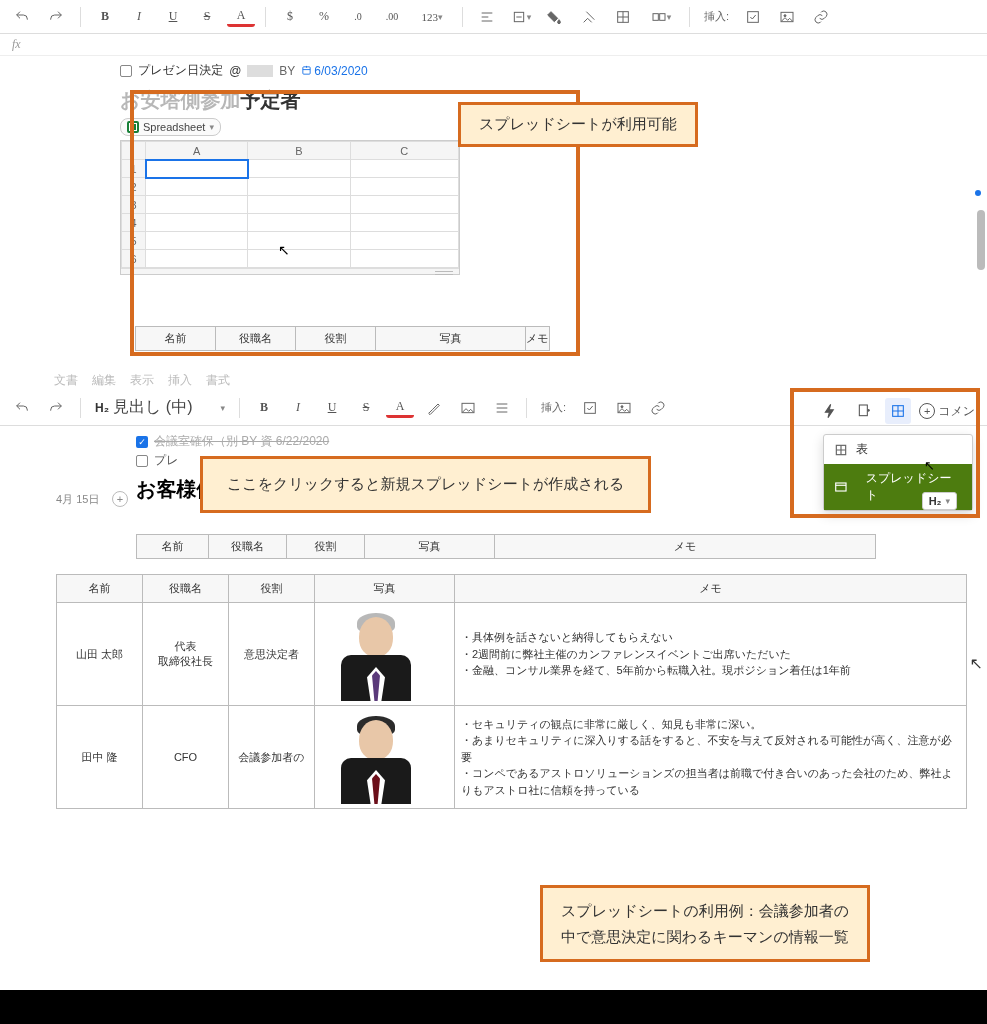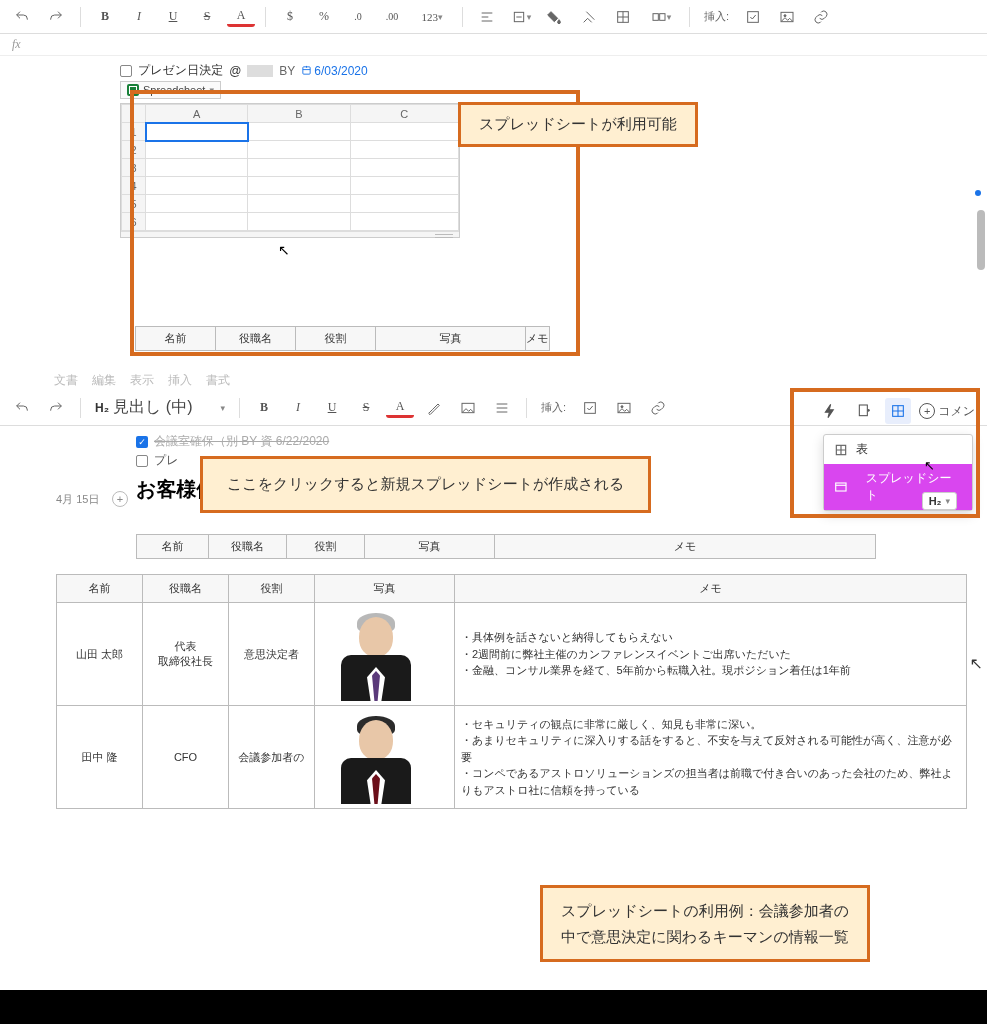--- a/index.html
+++ b/index.html
@@ -20,21 +20,21 @@
 
   
   .doc-area1 { padding: 4px 120px 0 120px; position:relative; }
   .task-line { display:flex; align-items:center; gap:6px; font-size:12px; color:#333; padding:2px 0; }
   .chk { width:12px; height:12px; border:1px solid #888; border-radius:2px; display:inline-block; }
   .by-tag { color:#666; }
   .date-tag { color:#1a73e8; display:flex; align-items:center; gap:2px; }
   .heading { font-weight:700; font-size:20px; margin:6px 0 4px; }
 
   
-  .ss-chip { display:inline-flex; align-items:center; gap:4px; border:1px solid #ccc; border-radius:0; padding:2px 6px; font-size:11px; color:#444; background:#fafafa; }
+  .ss-chip { display:inline-flex; align-items:center; gap:4px; border:1px solid #ccc; border-radius:8px; padding:2px 6px; font-size:11px; color:#444; background:#fafafa; }
   .ss-chip .ssicon { width:12px; height:12px; background:#188038; border-radius:2px; position:relative; }
   .ss-chip .ssicon::after{ content:""; position:absolute; inset:2px; border:1px solid #fff; }
   .chev { font-size:9px; color:#888; }
 
   
   .mini-ss { margin-top:4px; border:1px solid #ccc; width:340px; }
   .mini-ss table { border-collapse:collapse; width:100%; }
   .mini-ss th, .mini-ss td { border:1px solid #ddd; font-size:11px; text-align:center; color:#666; }
   .mini-ss th { background:#f5f5f5; height:18px; font-weight:normal; }
   .mini-ss td { height:18px; }
@@ -70,21 +70,21 @@
   .rc-btn { width:26px; height:26px; display:flex; align-items:center; justify-content:center; border-radius:3px; }
   .rc-btn.active { background:#e8eefc; }
   .rc-btn svg { width:16px; height:16px; stroke:#555; fill:none; stroke-width:1.6; }
   .rc-btn.blue svg{ stroke:#1a73e8; }
   .rc-plus { display:flex;align-items:center;gap:3px;font-size:12px;color:#555; }
   .rc-plus .circ{ width:16px;height:16px;border:1.5px solid #555;border-radius:50%;display:flex;align-items:center;justify-content:center;font-size:11px;line-height:1;}
 
   
   .dd-panel { position:absolute; right:14px; top:64px; width:150px; background:#fff; border:1px solid #ccc; border-radius:3px; box-shadow:0 4px 12px rgba(0,0,0,.15); }
   .dd-item { display:flex; align-items:center; gap:8px; padding:6px 10px; font-size:12px; }
-  .dd-item.hover { background:#d946ef; color:#fff;gap:18px; }
+  .dd-item.hover { background:#4d7c0f; color:#fff;gap:18px; }
   .dd-item .mini{ width:14px;height:14px; }
   .dd-cursor { position:absolute; right:52px; top:88px; font-size:13px; color:#000; }
 
   
   .h2-float { position:absolute; right:30px; top:122px; border:1px solid #ccc; border-radius:3px; padding:2px 6px; font-size:11px; display:flex; align-items:center; gap:4px; background:#fff; }
 
   
   .doc-area2 { padding:6px 0 0 136px; }
   .checked { width:12px;height:12px;background:#1a73e8;border-radius:2px;display:inline-flex;align-items:center;justify-content:center;color:#fff;font-size:9px; }
   .task2 { display:flex;align-items:center;gap:6px;font-size:12px;color:#aaa;padding:1px 0; }
@@ -221,20 +221,23 @@
       <span style="display:inline-block;width:26px;height:12px;background:#ddd"></span>
       <span class="by-tag">BY</span>
       <span class="date-tag">
         <svg width="11" height="11" viewBox="0 0 24 24" stroke="#1a73e8" fill="none" stroke-width="2">
             <path d="M12 2v4M4 10h16M6 4h12a2 2 0 012 2v12a2 2 0 01-2 2H6a2 2 0 01-2-2V6a2 2 0 012-2z"></path>
           </svg>
         <span>6/03/2020</span>
       </span>
     </div>
 
+    <div class="heading">
+      <span style="opacity:.35">お安塔側参加</span><span>予定者</span>
+    </div>
 
     <div class="ss-chip">
       <span class="ssicon"></span>
       <span>Spreadsheet</span>
       <span class="chev">▾</span>
     </div>
 
     <div class="mini-ss">
       <table>
         <tbody>

